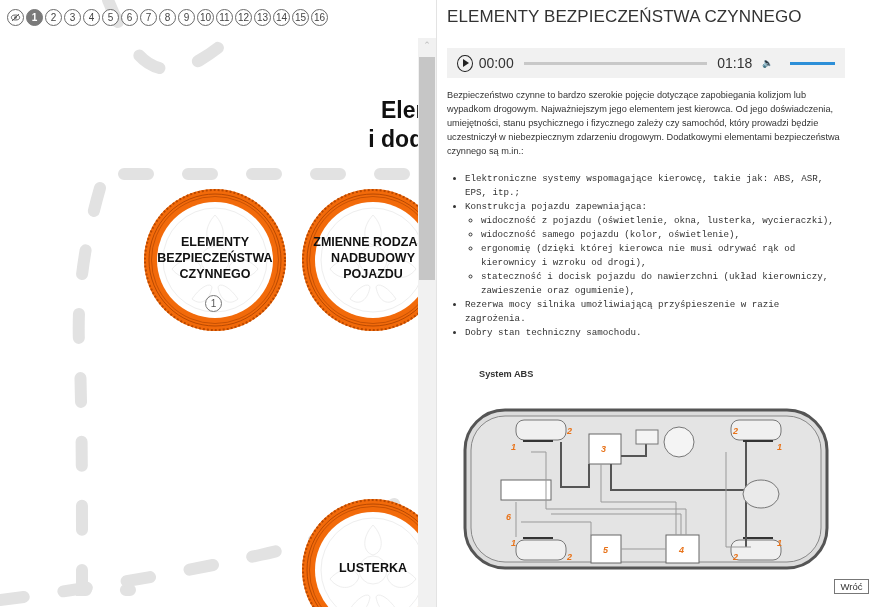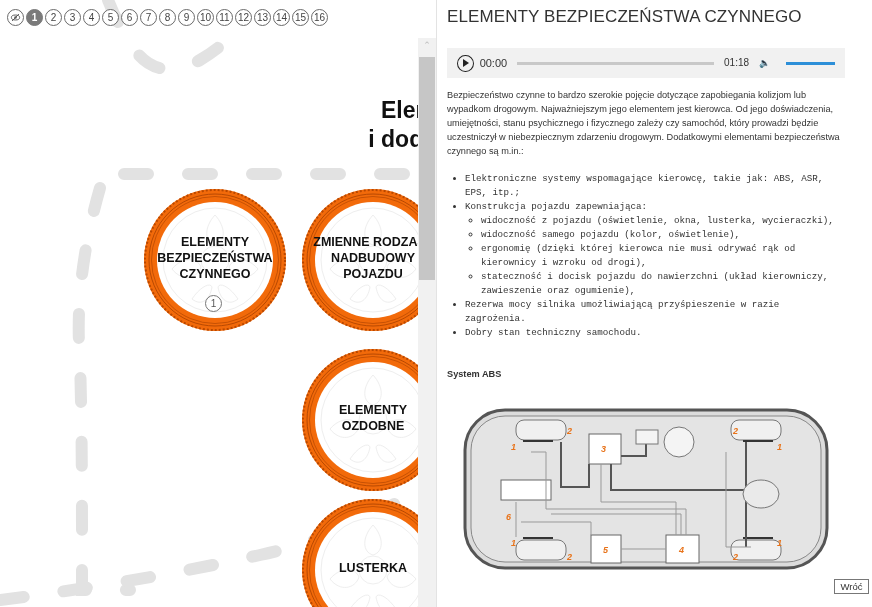--- a/index.html
+++ b/index.html
@@ -24,31 +24,31 @@
 
   
   #panel { position: absolute; left: 436px; top: 0; width: 436px; height: 607px; background: #fff; border-left: 1px solid #e3e3e3; }
   #panel-title { position: absolute; left: 10px; top: 7px; font-size: 17px; color: #333; letter-spacing: 0.1px; }
   #scroll { position: absolute; left: 0; top: 38px; width: 436px; height: 569px; overflow: hidden; }
   #content { position: absolute; left: 10px; top: 10px; width: 398px; font-size: 9.2px; line-height: 14px; color: #333; }
 
   #audio { width: 398px; height: 30px; background: #f1f1f1; display: flex; align-items: center; padding: 0 10px; }
   #audio .play { width: 17px; height: 17px; border: 1.5px solid #222; border-radius: 50%; display: flex; align-items: center; justify-content: center; cursor: pointer; }
   #audio .play::after { content: ""; border-left: 6px solid #222; border-top: 4px solid transparent; border-bottom: 4px solid transparent; margin-left: 2px; }
-  #audio .t { font-size: 11px; color: #333; margin-left: 6px; }
+  #audio .t { font-size: 14px; color: #333; margin-left: 6px; }
   #audio .bar { width: 202px; height: 3px; background: #c8c8c8; margin-left: 10px; cursor: pointer; }
-  #audio .dur { font-size: 10px; color: #333; margin-left: 10px; }
+  #audio .dur { font-size: 14px; color: #333; margin-left: 10px; }
   #audio .vol { margin-left: 10px; font-size: 9px; color: #333; cursor: pointer; }
   #audio .volbar { width: 50px; height: 3px; background: #2d8fd8; margin-left: 16px; cursor: pointer; }
 
   #intro { margin-top: 10px; }
   ul.l1 { margin-top: 14px; padding-left: 18px; list-style: disc; }
   ul.l1 > li { margin: 0; font-family: Liberation Mono, monospace; }
   ul.l2 { padding-left: 16px; list-style: circle; }
-  #abs-heading { margin-top: 27px; font-weight: bold; font-size: 9.2px; color: #333; }
+  #abs-heading { margin-top: 27px; font-weight: bold; font-size: 9.2px; color: #333; margin-left: 32px; }
   #diagram { margin-top: 21px; margin-left: 14px; width: 370px; height: 170px; }
   ol#legend { margin-top: 51px; padding-left: 10px; list-style: none; }
 
   #sb-track { position: absolute; left: 418px; top: 38px; width: 18px; height: 569px; background: #f1f1f1; }
   #sb-up { position: absolute; left: 0; top: 2px; width: 18px; height: 12px; color: #bbb; font-size: 9px; text-align: center; cursor: pointer; }
   #sb-thumb { position: absolute; left: 1px; top: 19px; width: 16px; height: 223px; background: #c6c6c6; cursor: pointer; }
 
   #back-btn { position: absolute; left: 834px; top: 579px; width: 35px; height: 15px; border: 1px solid #777; background: #fff; font-size: 9.5px; color: #333; display: flex; align-items: center; justify-content: center; cursor: pointer; font-family: "Liberation Sans", sans-serif; }
 </style>
 </head>
@@ -122,26 +122,20 @@
         </svg>
       <div class="label">ELEMENTY BEZPIECZEŃSTWA CZYNNEGO</div>
       <div class="num">1</div>
     </div>
     <div class="tire" style="left:300px; top:187px;">
       <svg class="tyre" width="146" height="146">
           <use href="#tyre-g"></use>
         </svg>
       <div class="label">ZMIENNE RODZAJE NADBUDOWY POJAZDU</div>
     </div>
-    <div class="tire" style="left:300px; top:347px;">
-      <svg class="tyre" width="146" height="146">
-          <use href="#tyre-g"></use>
-        </svg>
-      <div class="label">ELEMENTY OZDOBNE</div>
-    </div>
     <div class="tire" style="left:300px; top:497px;">
       <svg class="tyre" width="146" height="146">
           <use href="#tyre-g"></use>
         </svg>
       <div class="label">LUSTERKA</div>
     </div>
   </div>
 
   <div id="panel">
     <div id="panel-title">ELEMENTY BEZPIECZEŃSTWA CZYNNEGO</div>

